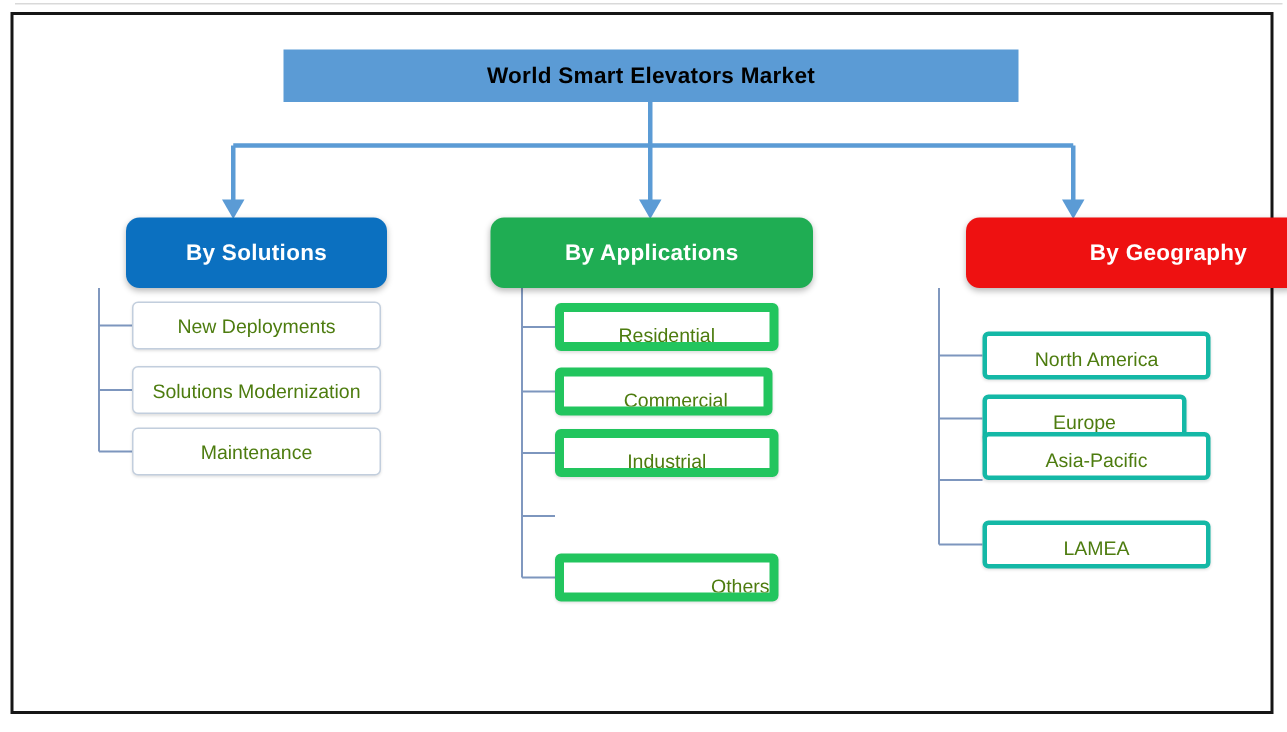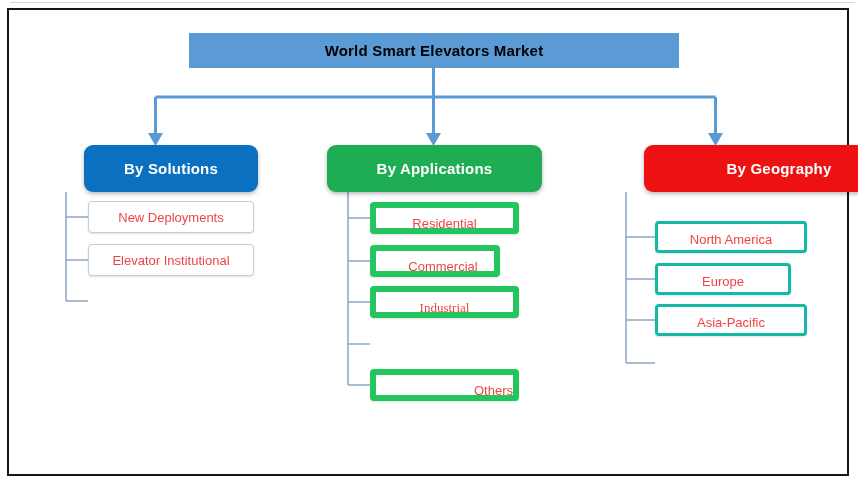--- a/index.html
+++ b/index.html
@@ -18,21 +18,21 @@
   .branch-header{
     position:absolute;top:145px;height:47px;border-radius:9px;
     color:#ffffff;font-size:15px;font-weight:bold;text-align:center;line-height:47px;
     box-shadow:0 2px 4px rgba(0,0,0,.28);letter-spacing:.2px;
   }
   .hdr-solutions{left:44px;width:174px;margin-left:40px;}
   .hdr-applications{left:327px;width:215px;}
   .hdr-geography{left:644px;width:174px;padding-left:48px;}
   .child-box{
     position:absolute;height:32px;background:#ffffff;border-radius:4px;
-    font-size:13px;color:#ef4444;text-align:center;line-height:32px;
+    font-size:13px;color:#4d7c0f;text-align:center;line-height:32px;
     box-sizing:border-box;box-shadow:0 1px 2px rgba(0,0,0,.12);
     white-space:nowrap;overflow:hidden;
   }
   .cb-solutions{border:1px solid #c2cedd;}
   .cb-applications{border:6px solid #22c55e;}
   .cb-geography{border:3px solid #14b8a6;}
 </style>
 </head>
 <body>
 
@@ -80,23 +80,25 @@
       <path d="M626 320 H655"></path>
       <path d="M626 363 H655"></path>
     </g>
   </svg>
 
   <div class="branch-header hdr-solutions" style="background-color: rgb(11, 112, 192);">By Solutions</div>
   <div class="branch-header hdr-applications" style="background-color: rgb(31, 173, 83);">By Applications</div>
   <div class="branch-header hdr-geography" style="background-color: rgb(238, 17, 17);">By Geography</div>
 
   <div class="child-box cb-solutions" style="left:88px;top:201px;width:166px;">New Deployments</div>
-  <div class="child-box cb-solutions" style="left:88px;top:244px;width:166px;">Elevator Institutional</div>
+  <div class="child-box cb-solutions" style="left:88px;top:244px;width:166px;">Solutions Modernization</div>
+  <div class="child-box cb-solutions" style="left:88px;top:285px;width:166px;">Maintenance</div>
 
   <div class="child-box cb-applications" style="left:370px;top:202px;width:149px;">Residential</div>
-  <div class="child-box cb-applications" style="left:370px;top:245px;width:130px;padding-left:16px;">Commercial</div>
-  <div class="child-box cb-applications" style="left:370px;top:286px;width:149px;font-family:Liberation Serif, serif;">Industrial</div>
+  <div class="child-box cb-applications" style="left:370px;top:245px;width:145px;padding-left:16px;">Commercial</div>
+  <div class="child-box cb-applications" style="left:370px;top:286px;width:149px;">Industrial</div>
   <div class="child-box cb-applications" style="left:370px;top:369px;width:149px;text-align:right;">Others</div>
 
   <div class="child-box cb-geography" style="left:655px;top:221px;width:152px;">North America</div>
   <div class="child-box cb-geography" style="left:655px;top:263px;width:136px;">Europe</div>
-  <div class="child-box cb-geography" style="left:655px;top:304px;width:152px;">Asia-Pacific</div>
+  <div class="child-box cb-geography" style="left:655px;top:288px;width:152px;">Asia-Pacific</div>
+  <div class="child-box cb-geography" style="left:655px;top:347px;width:152px;">LAMEA</div>
 </div>
 
 </body></html>

